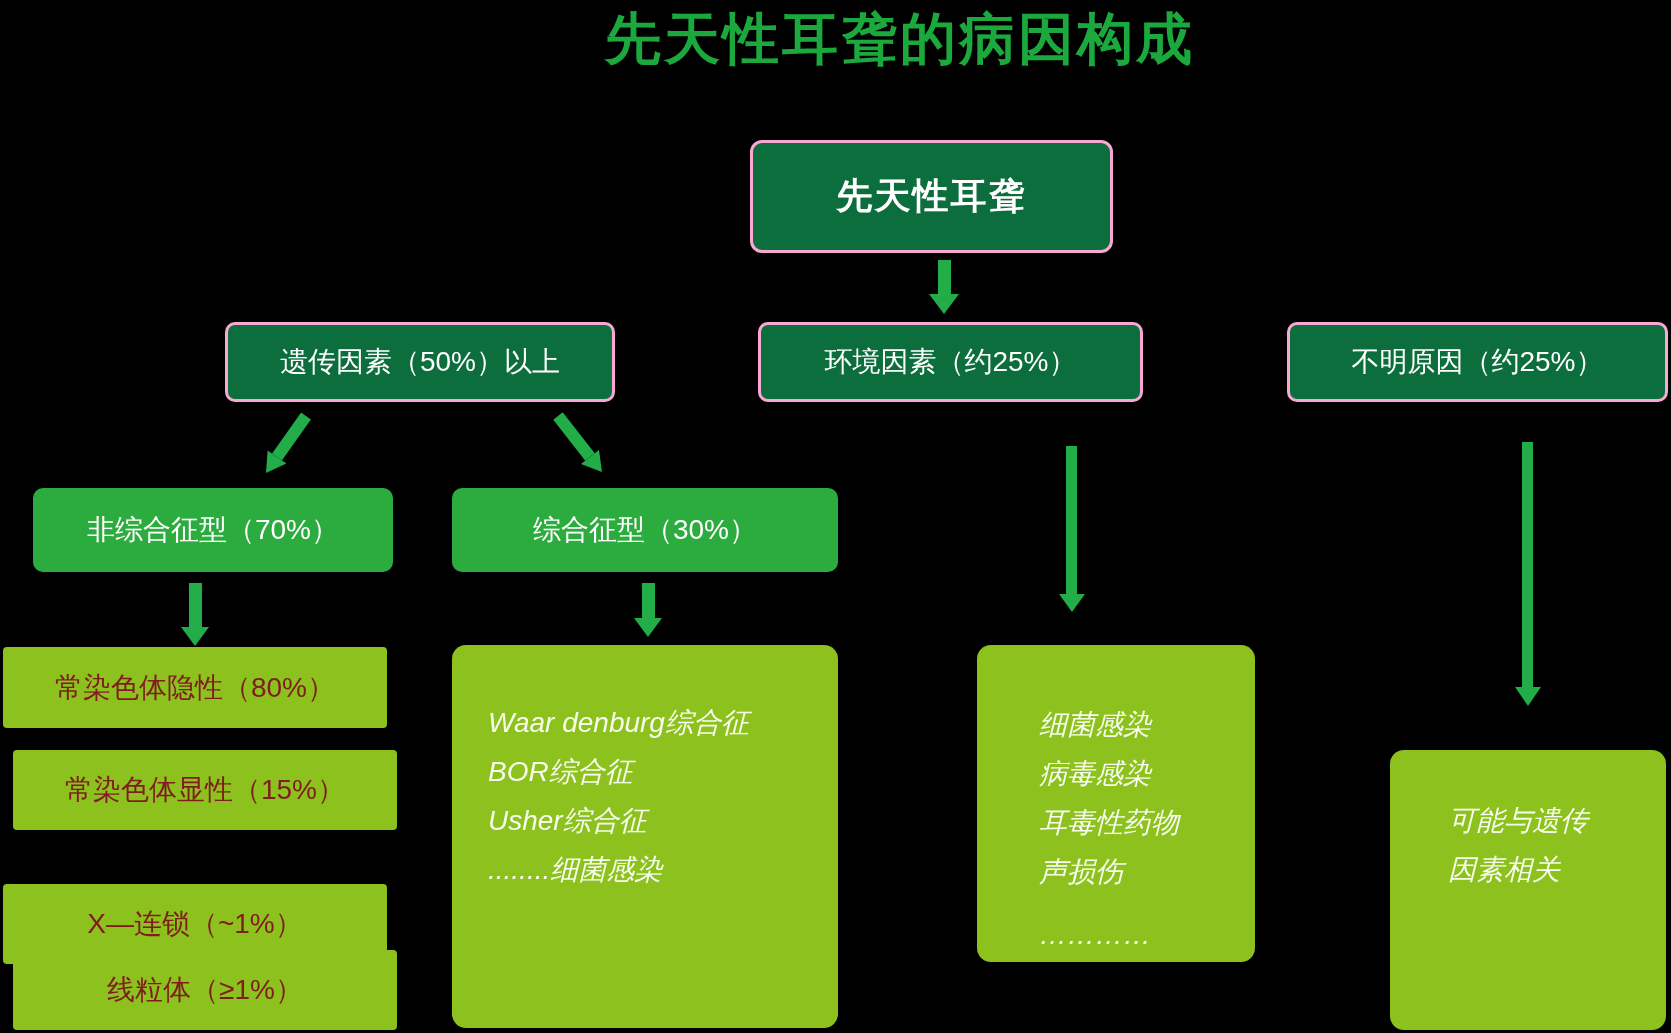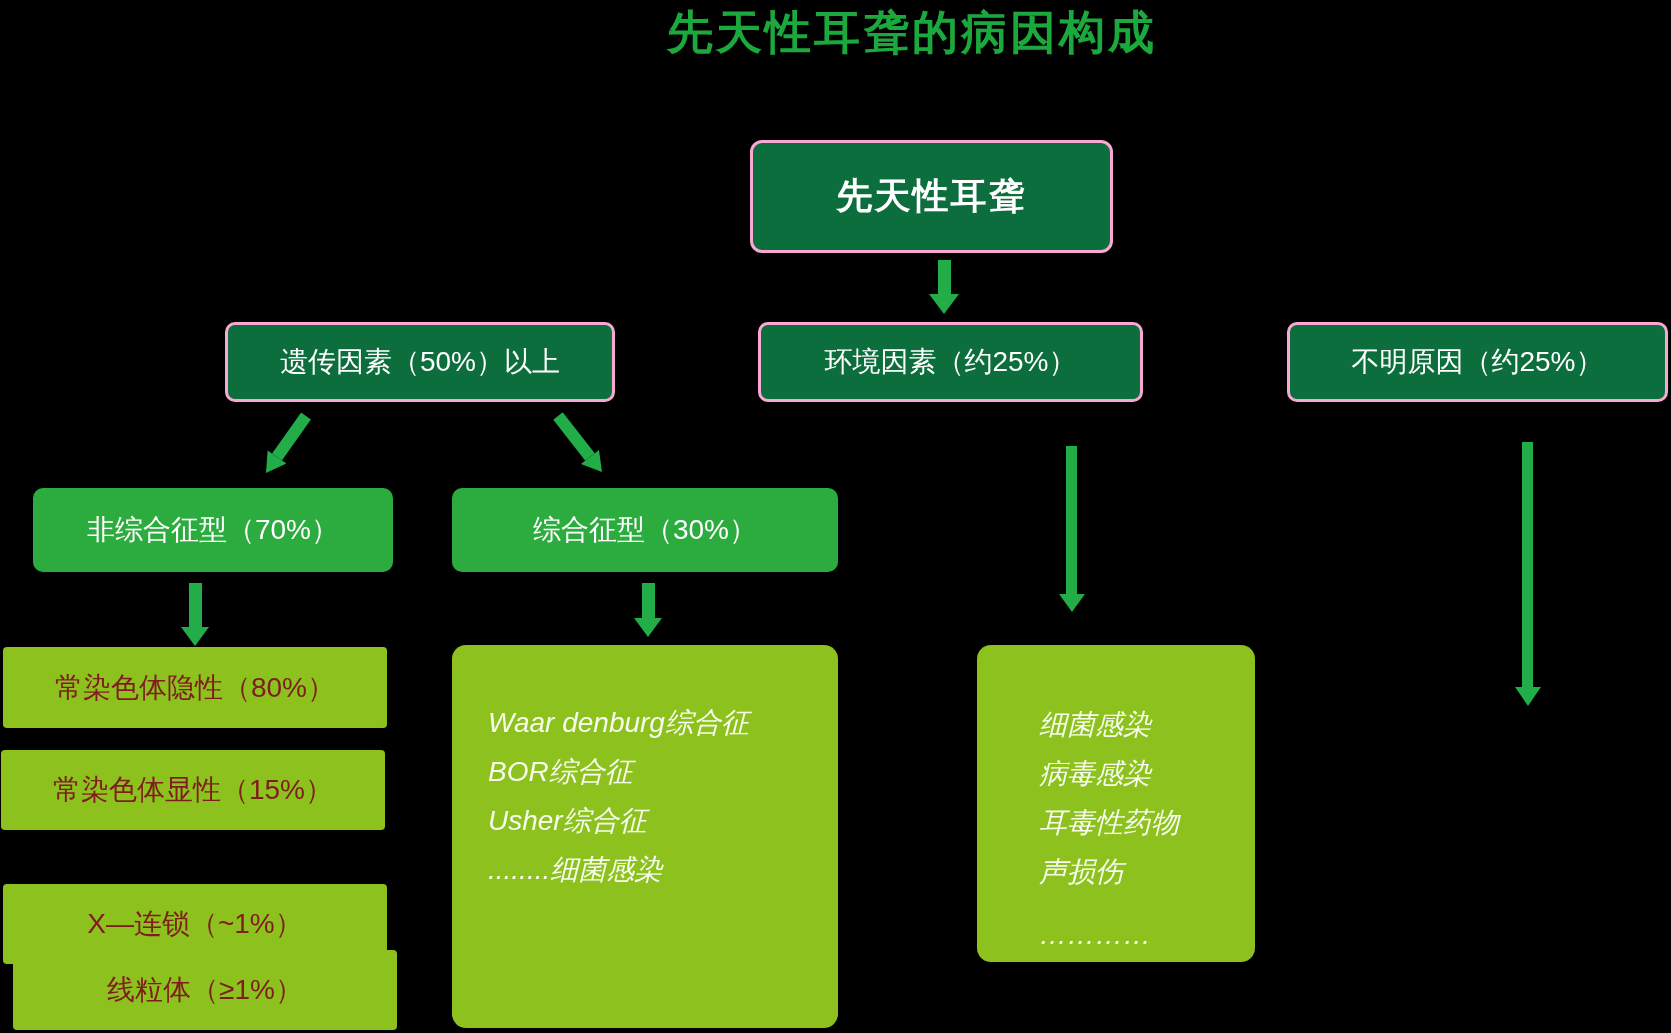--- a/index.html
+++ b/index.html
@@ -2,22 +2,22 @@
 <html><head>
 <meta charset="utf-8">
 <style>
   html, body { margin:0; padding:0; background:#000; }
   .canvas {
     position:relative; width:1671px; height:1033px;
     background:#000; overflow:hidden;
     font-family:"Liberation Sans", sans-serif;
   }
   .title {
-    position:absolute; left:432px; top:2px; width:960px;
-    text-align:center; font-size:46px; font-weight:bold;
+    position:absolute; left:420px; top:2px; width:960px;
+    text-align:center; font-size:56px; font-weight:bold;
     letter-spacing:3px; color:#1ba83c;
   }
   .box {
     position:absolute; display:flex; align-items:center; justify-content:center;
     color:#ffffff; box-sizing:border-box; text-align:center;
   }
   .dark {
     background:#0c6e3c; border:3px solid #f9a8d4; border-radius:10px;
     font-size:28px;
   }
@@ -41,39 +41,43 @@
   <div class="box dark root" style="left:750px; top:140px; width:363px; height:113px;">先天性耳聋</div>
 
   <div class="box dark" style="left:225px; top:322px; width:390px; height:80px;">遗传因素（50%）以上</div>
   <div class="box dark" style="left:758px; top:322px; width:385px; height:80px;">环境因素（约25%）</div>
   <div class="box dark" style="left:1287px; top:322px; width:381px; height:80px;">不明原因（约25%）</div>
 
   <div class="box mid" style="left:3px; top:488px; width:360px; height:84px;margin-left:30px;">非综合征型（70%）</div>
   <div class="box mid" style="left:452px; top:488px; width:386px; height:84px;">综合征型（30%）</div>
 
   <div class="box light" style="left:3px; top:647px; width:384px; height:81px;">常染色体隐性（80%）</div>
-  <div class="box light" style="left:1px; top:750px; width:384px; height:80px;">常染色体显性（15%）</div>
+  <div class="box light" style="left:13px; top:750px; width:384px; height:80px;">常染色体显性（15%）</div>
   <div class="box light" style="left:3px; top:850px; width:384px; height:80px;margin-top:34px;">X—连锁（~1%）</div>
   <div class="box light" style="left:13px; top:950px; width:384px; height:80px;">线粒体（≥1%）</div>
 
   <div class="content" style="left:452px; top:645px; width:386px; height:383px; padding:53px 0 0 36px;">
     <div class="line">Waar denburg综合征</div>
     <div class="line">BOR综合征</div>
     <div class="line">Usher综合征</div>
     <div class="line">........细菌感染</div>
   </div>
 
   <div class="content" style="left:977px; top:645px; width:278px; height:317px; padding:55px 8px 0 62px;">
     <div class="line">细菌感染</div>
     <div class="line">病毒感染</div>
     <div class="line">耳毒性药物</div>
     <div class="line">声损伤</div>
     <div class="line" style="margin-top:14px;">…………</div>
   </div>
 
+  <div class="content" style="left:1390px; top:750px; width:276px; height:280px; padding:46px 0 0 58px;">
+    <div class="line">可能与遗传</div>
+    <div class="line">因素相关</div>
+  </div>
 
   <svg class="arrows" width="1671" height="1033" viewBox="0 0 1671 1033">
     <g fill="#22ad49" stroke="none">
       <rect x="938" y="260" width="13" height="36"></rect>
       <polygon points="929,294 959,294 944,314"></polygon>
     </g>
     <g>
       <line x1="306" y1="416" x2="277" y2="457" stroke="#22ad49" stroke-width="12"></line>
       <polygon fill="#22ad49" points="267.6,450.4 286.4,463.6 266,473"></polygon>
     </g>

